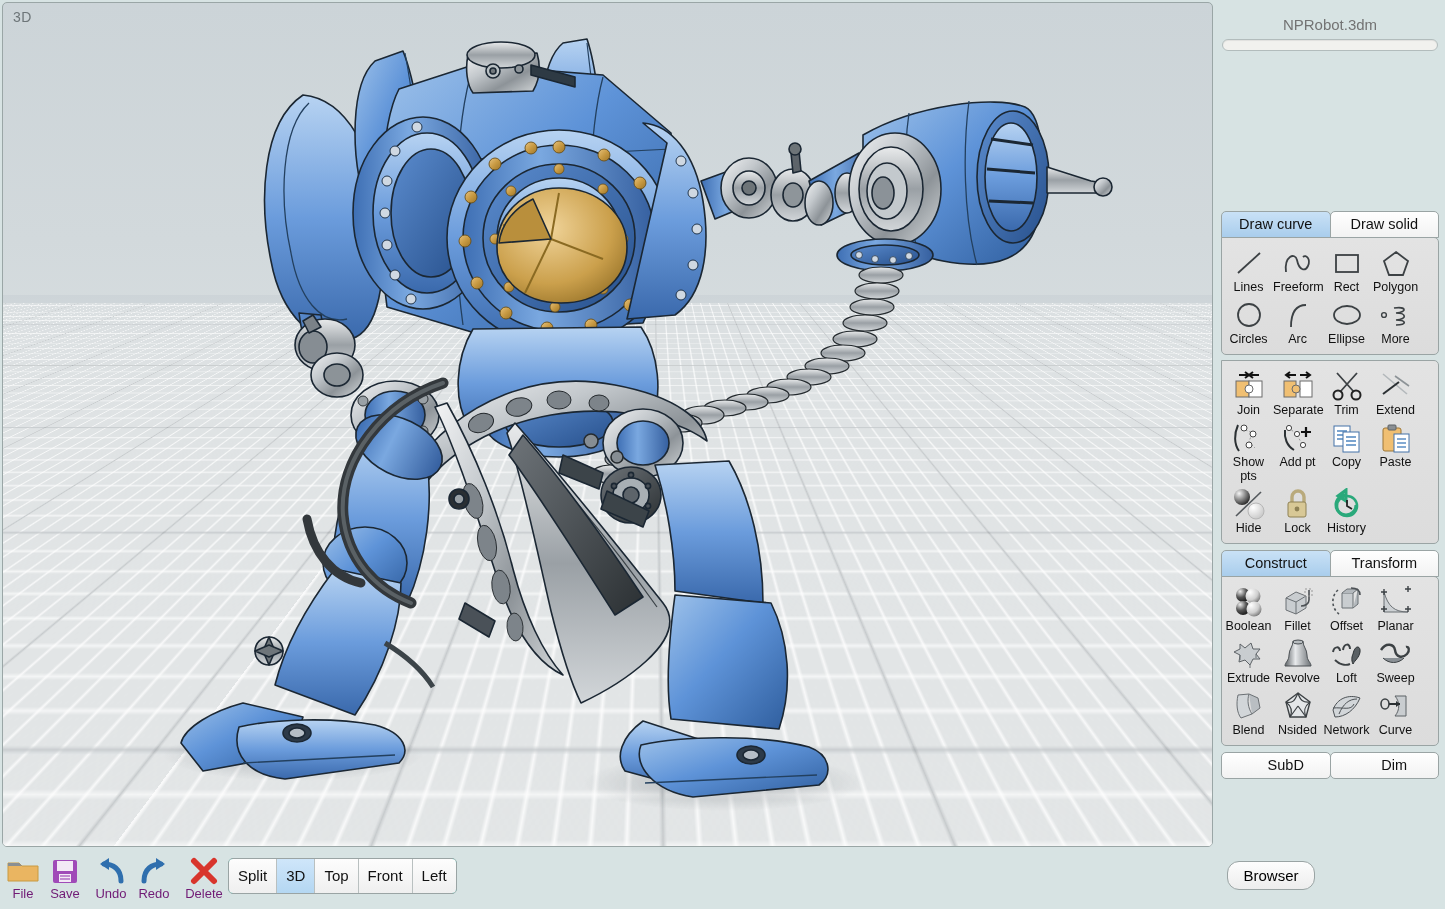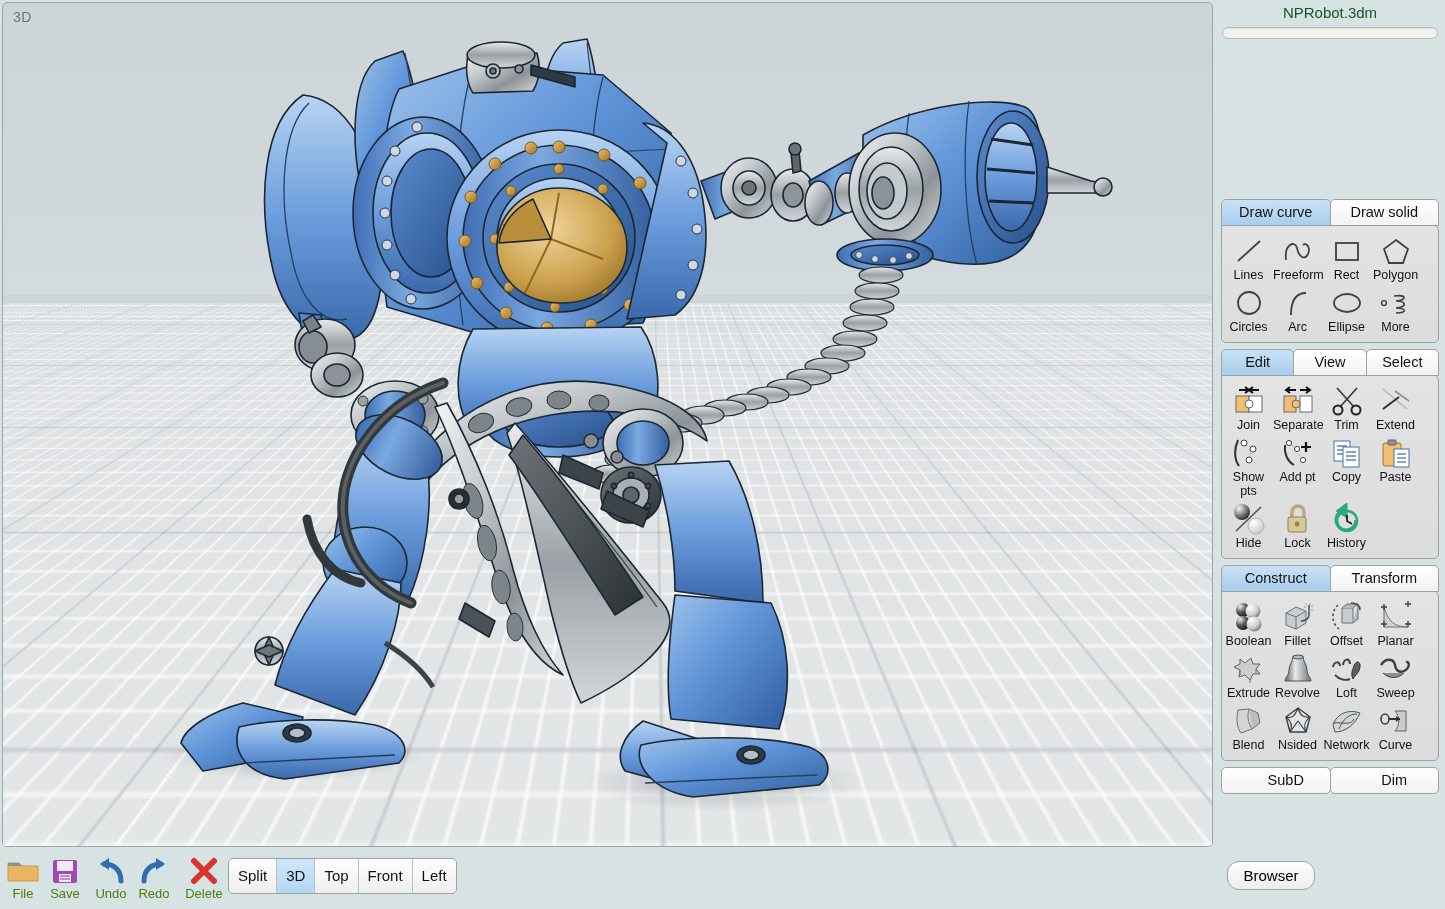--- a/index.html
+++ b/index.html
@@ -39,21 +39,21 @@
     transform-origin:50% 0%;
   }
   .horizon-fade{
     position:absolute;left:0;top:292px;width:1215px;height:60px;
     background:linear-gradient(180deg,rgba(205,212,216,1) 0%,rgba(210,216,219,.35) 60%,rgba(210,216,219,0) 100%);
   }
   #robot-svg { position:absolute; left:0; top:0; }
 
   
   #side { position:absolute; left:1215px; top:0; width:230px; height:847px; }
-  #doc-title { text-align:center; font-size:15px; color:#14532d; padding-top:4px; }
+  #doc-title { text-align:center; font-size:15px; color:#737373; padding-top:16px; }
   #progressbar {
     margin:6px 7px 0 7px; height:12px; border-radius:6px;
     background:#f1f1ee; border:1px solid #b2bcbc;
     box-shadow:inset 0 1px 1px rgba(0,0,0,.07);
   }
   .group { margin:0 6px 6px 6px; }
   .tabrow { display:flex; position:relative; z-index:3; }
   .tab {
     flex:1; text-align:center; font-size:14.5px; color:#111;
     padding:4px 0 5px 0; border:1px solid #9aa4a4;
@@ -77,21 +77,21 @@
   .browser-btn {
     position:absolute; left:12px; top:861px; width:88px; padding:5px 0;
     text-align:center; font-size:15px; border:1px solid #9aa4a4; border-radius:12px;
     background:linear-gradient(180deg,#fdfdfd,#ededed);
   }
 
   
   #bottombar { position:absolute; left:0; top:848px; width:1215px; height:61px; }
   .bb-item { position:absolute; text-align:center; width:46px; }
   .bb-ic { height:30px; display:flex; align-items:center; justify-content:center; }
-  .bb-lb { font-size:13px; color:#4d7c0f; }
+  .bb-lb { font-size:13px; color:#701a75; }
   .viewbtns { position:absolute; left:228px; top:10px; display:flex;
     border:1px solid #9aa4a4; border-radius:5px; overflow:hidden; background:#14b8a6; }
   .viewbtn { font-size:15px; padding:8px 9px 9px 9px; border-right:1px solid #b9c0c0;
     background:linear-gradient(180deg,#fdfdfd,#efefef); color:#111; }
   .viewbtn:last-child { border-right:none; }
   .viewbtn.active { background:linear-gradient(180deg,#cfe6fa,#b4d7f2); }
 </style>
 </head>
 <body>
 
@@ -489,25 +489,20 @@
               <path d="M16 8 C28 6 30 12 18 13 C28 13 30 19 18 20 C28 20 30 25 18 25" fill="none" stroke="#3c4144" stroke-width="1.7"></path>
             </svg>
             </div>
           <div class="tlabel">More</div>
         </div>
       </div>
     </div>
   </div>
 
   <div class="group">
-    <div class="tabrow">
-      <div class="tab active">Edit</div>
-      <div class="tab">View</div>
-      <div class="tab">Select</div>
-    </div>
     <div class="panel">
       <div class="grid4">
 
         <div class="titem">
           <div class="ticon">
             <svg width="36" height="32">
               <path d="M8 5 L17 5 M14 2 L18 5 L14 8" stroke="#111" stroke-width="2" fill="none"></path>
               <path d="M28 5 L19 5 M22 2 L18 5 L22 8" stroke="#111" stroke-width="2" fill="none"></path>
               <rect x="5" y="11" width="13" height="16" fill="#f0bf72" stroke="#6b6b6b"></rect>
               <rect x="18" y="11" width="13" height="16" fill="#fff" stroke="#6b6b6b"></rect>

